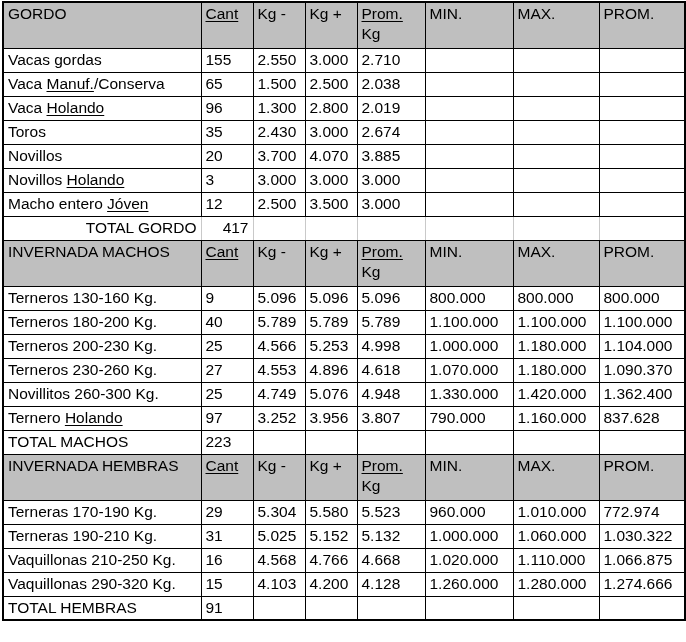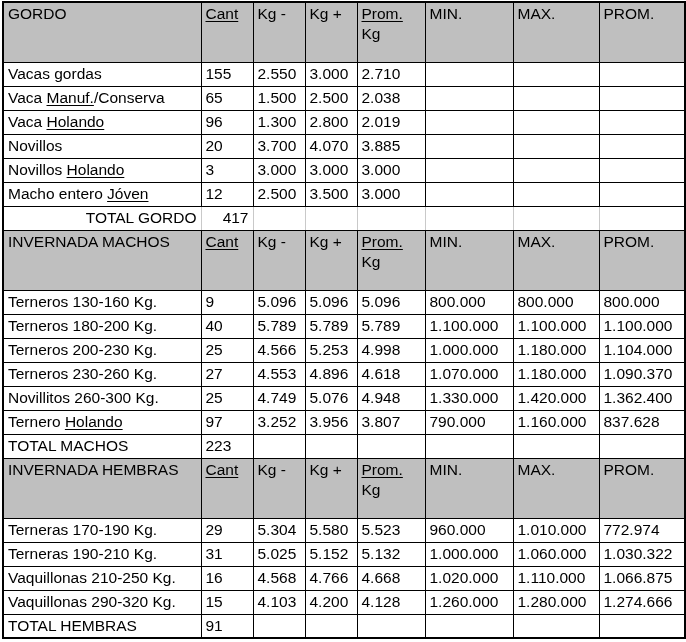--- a/index.html
+++ b/index.html
@@ -18,21 +18,21 @@
   td {
     border: 1px solid var(--grid, #000);
     padding: 1px 4px 0 4px;
     font-size: 15.5px;
     line-height: 20px;
     color: #000;
     vertical-align: top;
     white-space: nowrap;
     overflow: hidden;
   }
-  tr.header-row { height: 60px; }
+  tr.header-row { height: 46px; }
   tr.header-row td { background: var(--header-bg, #bfbfbf); }
   tr.data-row { height: 24px; padding-left: 47px; }
   tr.total-faint td {
     border-left-color: var(--faint-grid, #c9c9c9);
     border-right-color: var(--faint-grid, #c9c9c9);
     text-align: right;
   }
   .sq {
     text-decoration-line: underline;
     text-decoration-style: wavy;
@@ -91,20 +91,30 @@
         <td data-name="row-name-cell"><span data-name="text">Vaca </span><span data-name="misspelled-word" class="sq">Holando</span></td>
         <td data-name="cant-cell"><span data-name="cell-value">96</span></td>
         <td data-name="kg-minus-cell"><span data-name="cell-value">1.300</span></td>
         <td data-name="kg-plus-cell"><span data-name="cell-value">2.800</span></td>
         <td data-name="prom-kg-cell"><span data-name="cell-value">2.019</span></td>
         <td data-name="min-cell"></td>
         <td data-name="max-cell"></td>
         <td data-name="prom-cell"></td>
       </tr>
       <tr class="data-row" data-name="table-row">
+        <td data-name="row-name-cell"><span data-name="text">Toros</span></td>
+        <td data-name="cant-cell"><span data-name="cell-value">35</span></td>
+        <td data-name="kg-minus-cell"><span data-name="cell-value">2.430</span></td>
+        <td data-name="kg-plus-cell"><span data-name="cell-value">3.000</span></td>
+        <td data-name="prom-kg-cell"><span data-name="cell-value">2.674</span></td>
+        <td data-name="min-cell"></td>
+        <td data-name="max-cell"></td>
+        <td data-name="prom-cell"></td>
+      </tr>
+      <tr class="data-row" data-name="table-row">
         <td data-name="row-name-cell"><span data-name="text">Novillos</span></td>
         <td data-name="cant-cell"><span data-name="cell-value">20</span></td>
         <td data-name="kg-minus-cell"><span data-name="cell-value">3.700</span></td>
         <td data-name="kg-plus-cell"><span data-name="cell-value">4.070</span></td>
         <td data-name="prom-kg-cell"><span data-name="cell-value">3.885</span></td>
         <td data-name="min-cell"></td>
         <td data-name="max-cell"></td>
         <td data-name="prom-cell"></td>
       </tr>
       <tr class="data-row" data-name="table-row">

